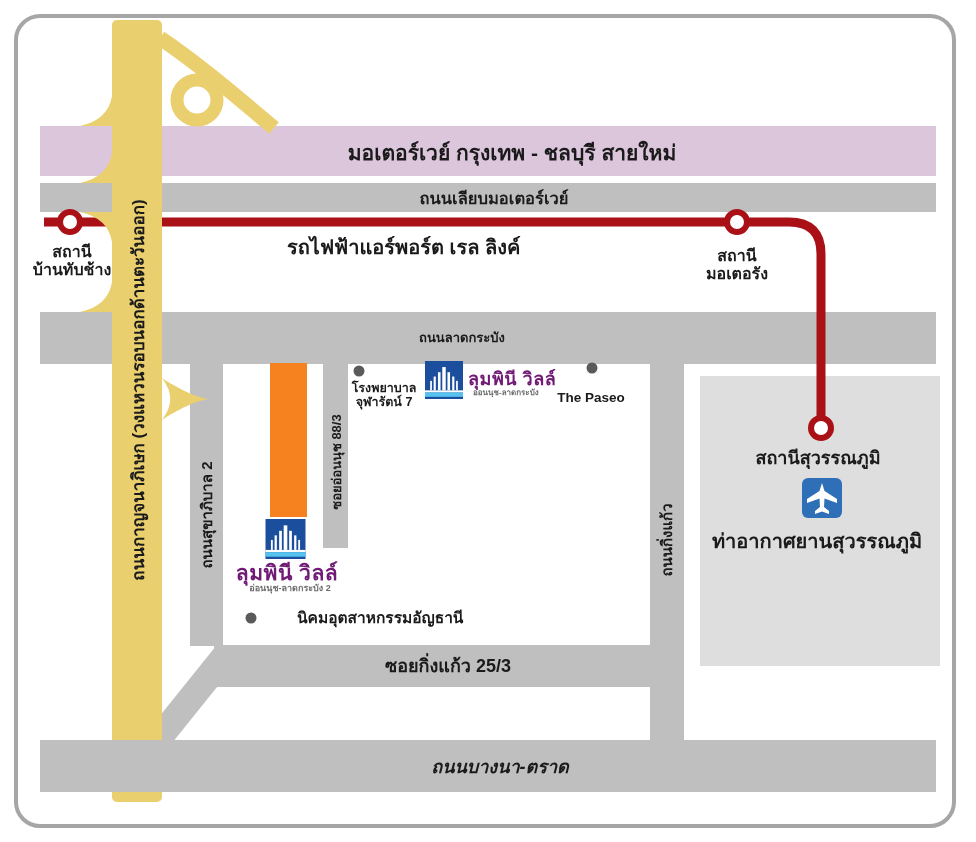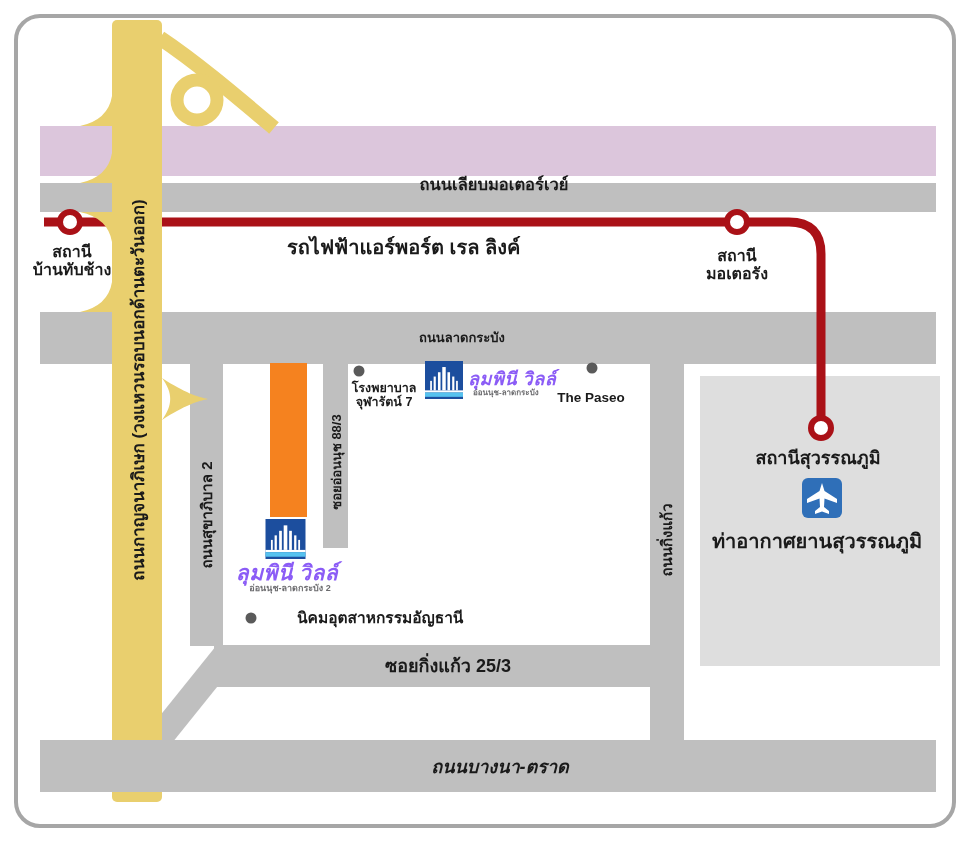--- a/index.html
+++ b/index.html
@@ -20,21 +20,21 @@
   }
   .station-label {
     position:absolute; transform:translate(-50%,0);
     font-weight:bold; color:var(--text-black); text-align:center; line-height:1.15; white-space:nowrap;font-family:Liberation Mono, monospace;
   }
   .dot {
     position:absolute; width:11px; height:11px; border-radius:50%;
     background:var(--dot-gray); transform:translate(-50%,-50%);
   }
   .poi-label { position:absolute; font-weight:bold; color:var(--text-black); line-height:1.1; white-space:nowrap; }
-  .logo-name { position:absolute; font-weight:bold; color:#8b5cf6; letter-spacing:0.5px; white-space:nowrap;font-style:italic; }
+  .logo-name { position:absolute; font-weight:bold; color:#701a75; letter-spacing:0.5px; white-space:nowrap; }
   .logo-sub  { position:absolute; font-weight:bold; color:#6b6b6e; white-space:nowrap; }
   #border-frame {
     position:absolute; left:14px; top:14px; width:934px; height:806px;
     border:4px solid #a6a6a6; border-radius:26px; pointer-events:none;
   }
   svg { position:absolute; left:0; top:0; }
 </style>
 </head>
 <body>
 
@@ -123,21 +123,22 @@
 
   <div class="dot" style="left:251px; top:618px;"></div>
   <div class="poi-label" style="left:263px; top:609px; font-size:15.5px;margin-left:34px;">นิคมอุตสาหกรรมอัญธานี</div>
 
   <div class="abs" style="left:802px; top:478px; width:40px; height:40px; border-radius:6px; background:var(--airplane-blue);">
     <svg width="40" height="40" viewBox="0 0 40 40">
       <path fill="#ffffff" d="M20,5 L22.5,13 L35,21 L35,25 L22.5,20.5 L22,29 L27,33 L27,36 L20,33.5 L13,36 L13,33 L18,29 L17.5,20.5 L5,25 L5,21 L17.5,13 Z"></path>
     </svg>
   </div>
 
-  <div class="road-label" style="left:494px; top:184px; font-size:16.5px;">ถนนเลียบมอเตอร์เวย์</div>
+  <div class="road-label" style="left:512px; top:152px; font-size:21px;">มอเตอร์เวย์ กรุงเทพ - ชลบุรี สายใหม่</div>
+  <div class="road-label" style="left:494px; top:198px; font-size:16.5px;">ถนนเลียบมอเตอร์เวย์</div>
   <div class="road-label" style="left:462px; top:337px; font-size:13px;">ถนนลาดกระบัง</div>
   <div class="road-label" style="left:448px; top:665px; font-size:18px;">ซอยกิ่งแก้ว 25/3</div>
   <div class="road-label" style="left:500px; top:766px; font-size:18px;font-style:italic;">ถนนบางนา-ตราด</div>
 
   <div class="poi-label" style="left:287px; top:236px; font-size:20px;">รถไฟฟ้าแอร์พอร์ต เรล ลิงค์</div>
 
   <div class="station-label" style="left:72px; top:244px; font-size:16px;">
     <div>สถานี</div>
     <div>บ้านทับช้าง</div>
   </div>

